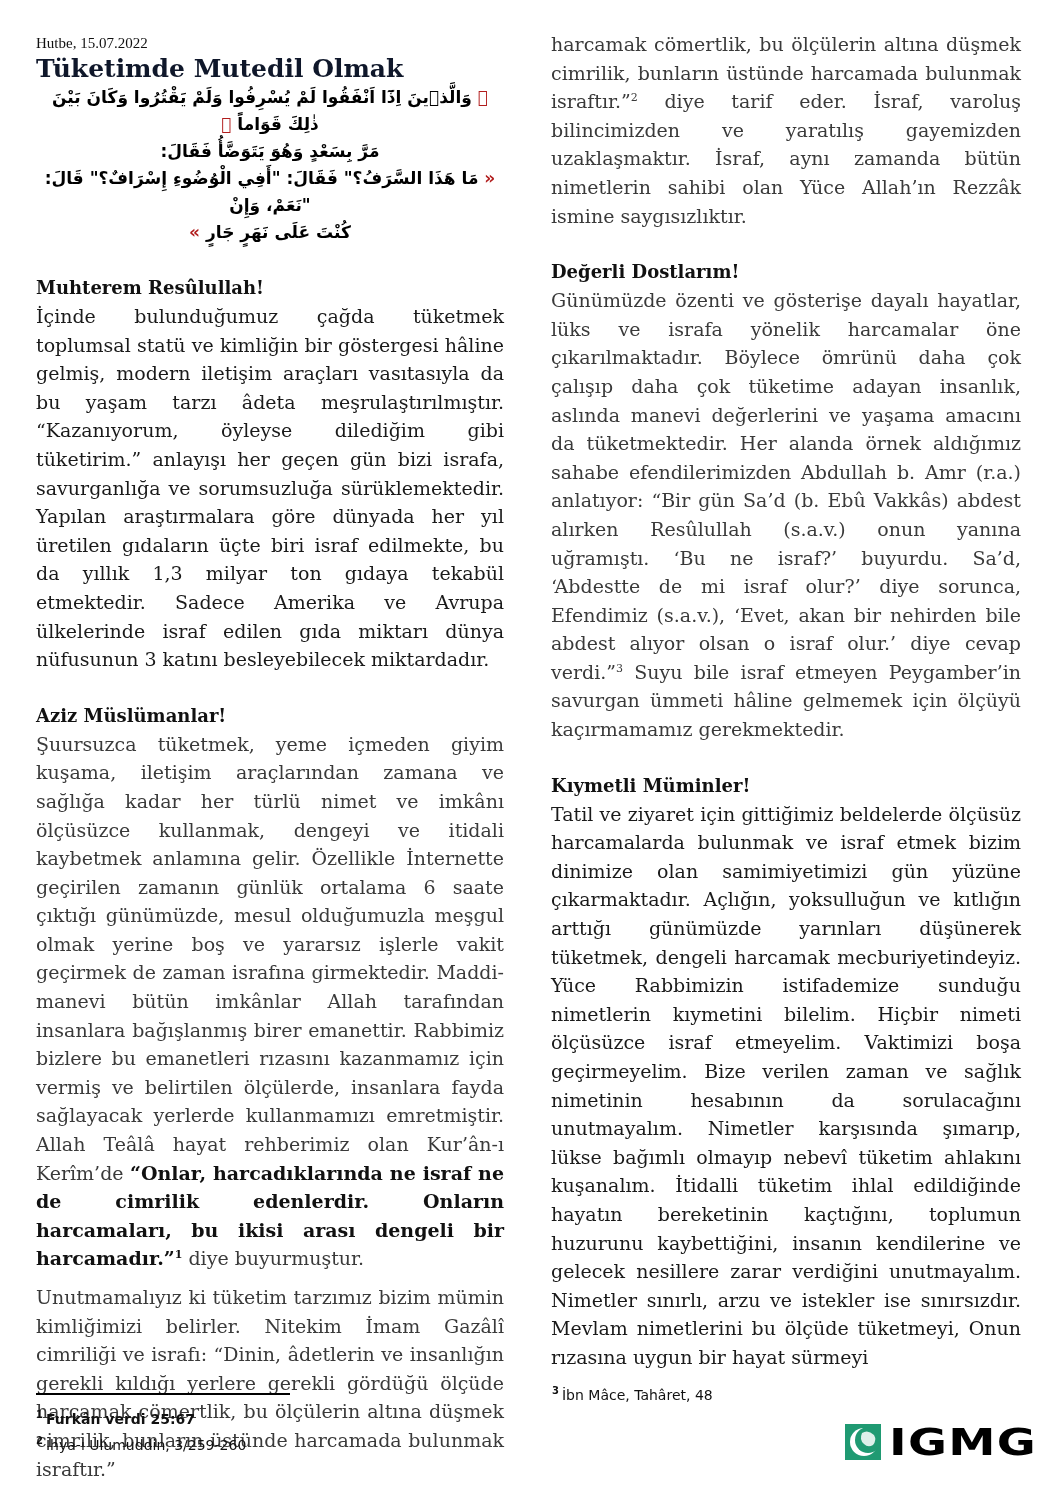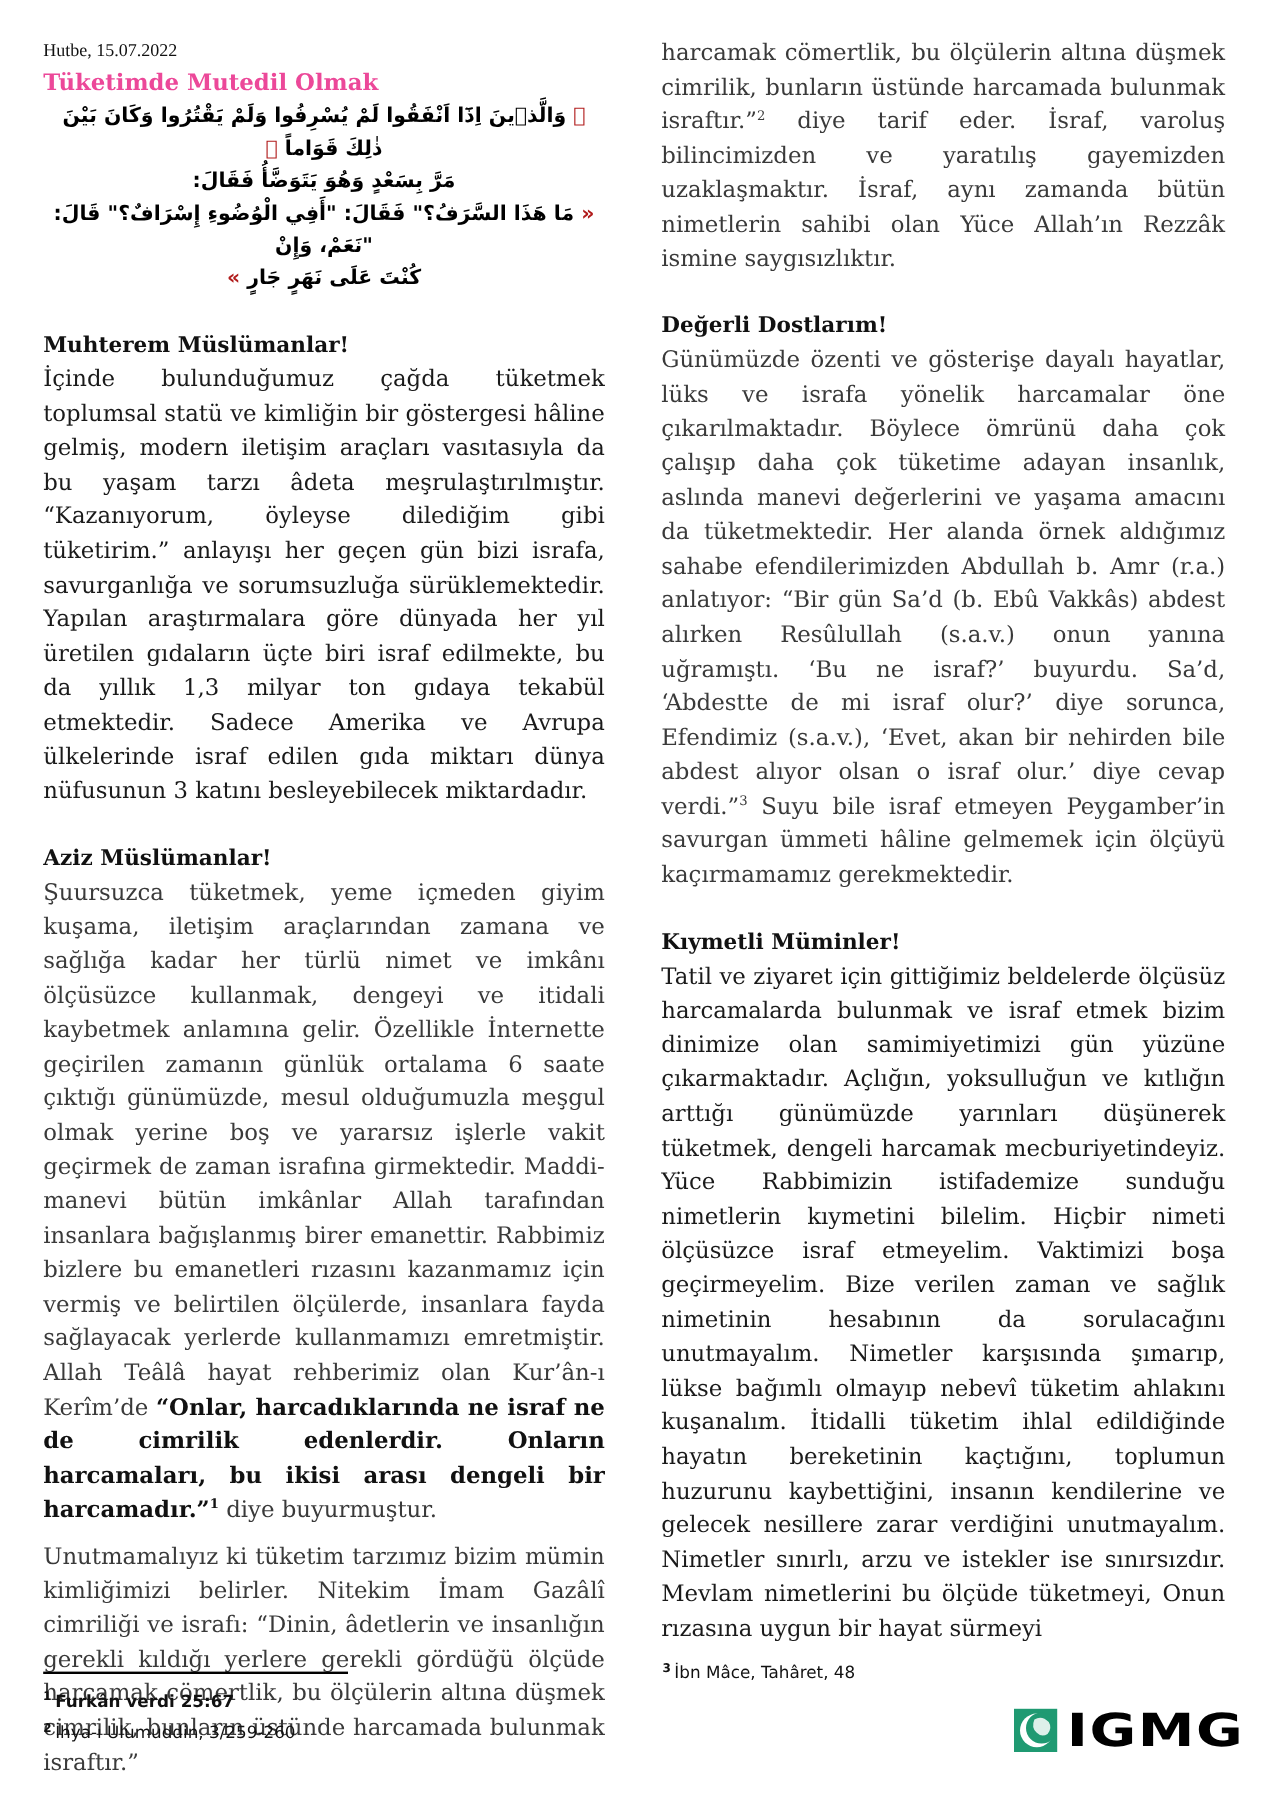--- a/index.html
+++ b/index.html
@@ -8,21 +8,21 @@
       color: #1a1a1a;
       font-family: "DejaVu Serif", "Liberation Serif", serif;
     }
     .col {
       position: absolute; top: 30px; width: 468px;
       font-size: 19px; line-height: 28.6px;
     }
     .col.left { left: 36px; }
     .col.right { left: 551px; width: 470px; top: 30px; }
     .dateline { font-size: 15px; line-height: 26px; color: #111; font-family: "Liberation Serif", serif; }
-    .title { font-size: 19px; font-weight: bold; line-height: 26px; color: #ec4899; }
+    .title { font-size: 25px; font-weight: bold; line-height: 26px; color: #0f172a; }
     .arabic {
       direction: rtl; text-align: center; font-family: "DejaVu Sans", sans-serif;
       font-size: 17px; line-height: 27px; font-weight: bold; color: #000;
       margin-top: 2px;
     }
     .arabic .br { color: #b11c1c; }
     .heading { font-weight: bold; font-size: 18px; line-height: 28px; margin: 0; color: #111; }
     p { margin: 0; text-align: justify; }
     .gap-l { height: 28px; }
     .gap-m { height: 10px; }
@@ -62,21 +62,21 @@
       <span class="br">«</span>
       <span>مَا هَذَا السَّرَفُ؟" فَقَالَ: "أَفِي الْوُضُوءِ إِسْرَافٌ؟" قَالَ: "نَعَمْ، وَإِنْ</span>
     </div>
     <div>
       <span>كُنْتَ عَلَى نَهَرٍ جَارٍ</span>
       <span class="br">»</span>
     </div>
   </div>
 
   <div class="gap-l"></div>
-  <h3 class="heading">Muhterem Müslümanlar!</h3>
+  <h3 class="heading">Muhterem Resûlullah!</h3>
   <p>İçinde bulunduğumuz çağda tüketmek toplumsal statü ve kimliğin bir göstergesi hâline gelmiş, modern iletişim araçları vasıtasıyla da bu yaşam tarzı âdeta meşrulaştırılmıştır. “Kazanıyorum, öyleyse dilediğim gibi tüketirim.” anlayışı her geçen gün bizi israfa, savurganlığa ve sorumsuzluğa sürüklemektedir. Yapılan araştırmalara göre dünyada her yıl üretilen gıdaların üçte biri israf edilmekte, bu da yıllık 1,3 milyar ton gıdaya tekabül etmektedir. Sadece Amerika ve Avrupa ülkelerinde israf edilen gıda miktarı dünya nüfusunun 3 katını besleyebilecek miktardadır.</p>
 
   <div class="gap-l"></div>
   <h3 class="heading">Aziz Müslümanlar!</h3>
   <p class="gray"><span>Şuursuzca tüketmek, yeme içmeden giyim kuşama, iletişim araçlarından zamana ve sağlığa kadar her türlü nimet ve imkânı ölçüsüzce kullanmak, dengeyi ve itidali kaybetmek anlamına gelir. Özellikle İnternette geçirilen zamanın günlük ortalama 6 saate çıktığı günümüzde, mesul olduğumuzla meşgul olmak yerine boş ve yararsız işlerle vakit geçirmek de zaman israfına girmektedir. Maddi-manevi bütün imkânlar Allah tarafından insanlara bağışlanmış birer emanettir. Rabbimiz bizlere bu emanetleri rızasını kazanmamız için vermiş ve belirtilen ölçülerde, insanlara fayda sağlayacak yerlerde kullanmamızı emretmiştir. Allah Teâlâ hayat rehberimiz olan Kur’ân-ı Kerîm’de </span><span class="b">“Onlar, harcadıklarında ne israf ne de cimrilik edenlerdir. Onların harcamaları, bu ikisi arası dengeli bir harcamadır.”</span><sup class="b">1</sup><span> diye buyurmuştur.</span></p>
   <div class="gap-m"></div>
   <p class="gray"><span>Unutmamalıyız ki tüketim tarzımız bizim mümin kimliğimizi belirler. Nitekim İmam Gazâlî cimriliği ve israfı: “Dinin, âdetlerin ve insanlığın gerekli kıldığı yerlere gerekli gördüğü ölçüde harcamak cömertlik, bu ölçülerin altına düşmek cimrilik, bunların üstünde harcamada bulunmak israftır.”</span></p>
 </div>
 
 <div class="col right">

